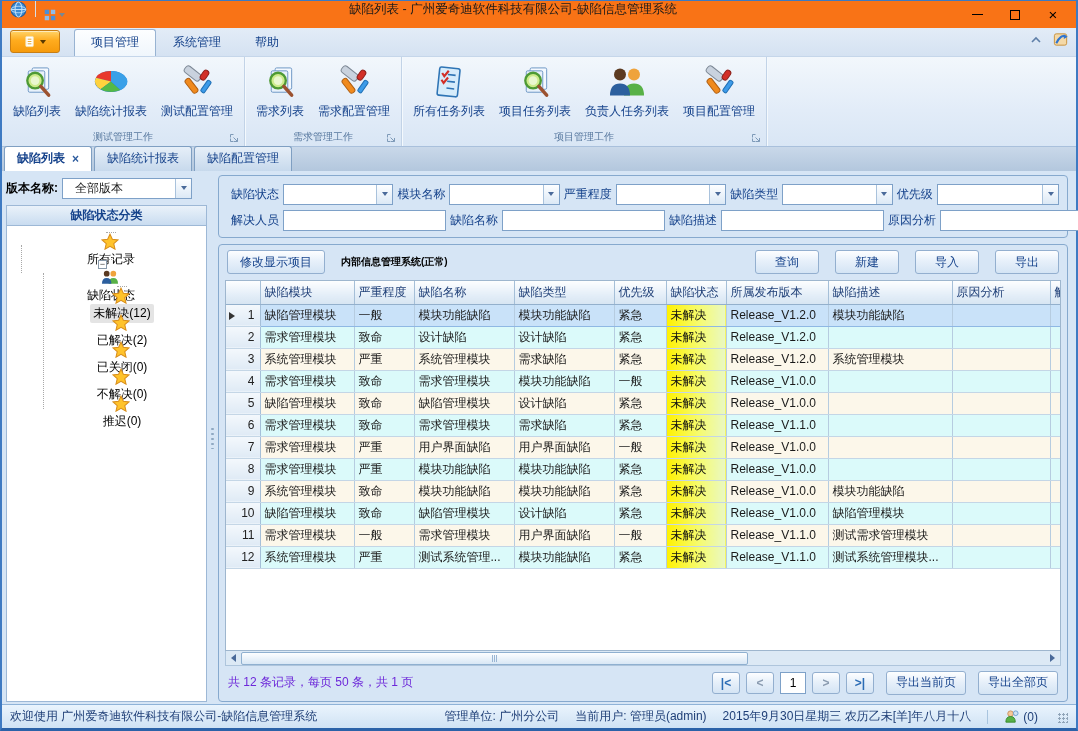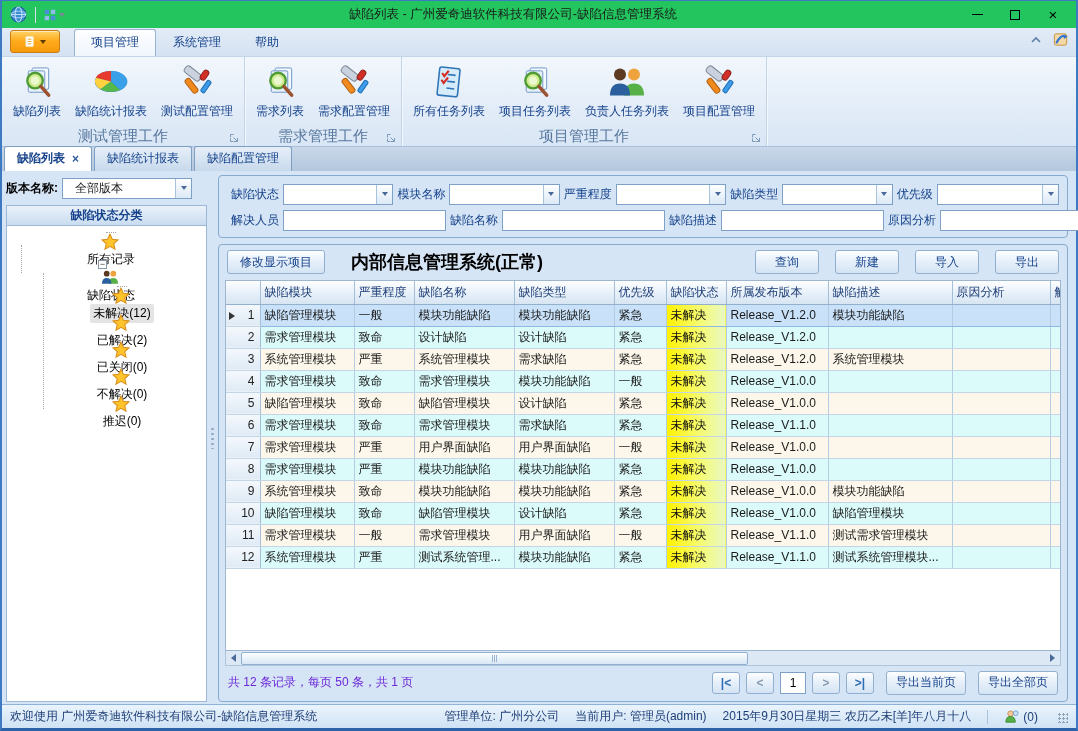--- a/index.html
+++ b/index.html
@@ -3,21 +3,21 @@
 <meta charset="utf-8">
 <style>
   * { margin:0; padding:0; box-sizing:border-box; }
   html,body { width:1078px; height:731px; overflow:hidden;
     font-family:"Liberation Sans","DejaVu Sans",sans-serif; font-size:12px; color:#1a1a1a; }
   .window { width:1078px; height:731px; display:flex; flex-direction:column;
     border:2px solid #3E7AC2; border-top-width:1px; border-bottom:3px solid #2B62A8; background:#D6E5F5; }
   svg { display:block; }
 
   
-  .titlebar { height:27px; background:#22c55e; display:flex; align-items:center; padding:0 4px; flex:0 0 auto; }
+  .titlebar { height:27px; background:#f97316; display:flex; padding:0 4px; flex:0 0 auto; }
   .tb-icon { width:17px; height:17px; margin:0 4px; }
   .tb-icon svg{width:17px;height:17px;}
   .tb-sep { width:1px; height:16px; background:#D8DEE6; margin:0 4px; }
   .qat { display:flex; align-items:center; gap:2px; padding:1px 3px; border-radius:2px; }
   .qat svg{ width:14px; height:14px; }
   .caret-down { width:0; height:0; border-left:3px solid transparent; border-right:3px solid transparent; border-top:4px solid #7A8794; }
   .tb-title { flex:1; text-align:center; font-size:12.5px; color:#1a1a1a; }
   .winbtns { display:flex; align-items:center; }
   .winbtn { width:38px; height:24px; display:flex; align-items:center; justify-content:center; cursor:default; }
   .min-glyph { width:11px; height:1px; background:#000; display:block; }
@@ -39,21 +39,21 @@
 
   
   .ribbon-body { height:90px; background:linear-gradient(#F2F7FC,#E2ECF8 60%,#D9E6F5); display:flex; border-bottom:1px solid #A9C0DC; flex:0 0 auto; }
   .rgroup { display:flex; flex-direction:column; padding:3px 4px 1px; border-right:1px solid #C2D3E7; box-shadow:1px 0 0 #F4F9FD; }
   .rbtns { display:flex; flex:1; }
   .rbtn { display:flex; flex-direction:column; align-items:center; justify-content:flex-start; padding:3px 7px 1px; border-radius:3px; cursor:default; }
   .rb-icon { height:38px; display:flex; align-items:center; }
   .rb-icon svg { width:38px; height:35px; }
   .rbl { margin-top:2px; color:#15428B; white-space:nowrap; }
   .rglabel { height:17px; display:flex; align-items:center; justify-content:center; position:relative; color:#56779E; }
-  .rgl-text{ font-size:15px; }
+  .rgl-text{ font-size:10px; }
   .launcher { position:absolute; right:1px; bottom:2px; }
   .launcher svg{ width:10px; height:10px; }
 
   
   .doctabs { height:24px; background:linear-gradient(#C9D8E9,#B3C7DD); display:flex; align-items:flex-end; padding:2px 2px 0; gap:2px; flex:0 0 auto; }
   .dtab { padding:3px 12px 4px; color:#15428B; background:linear-gradient(#E6EFF8,#C7D9EC); border:1px solid #7F9FC2; border-bottom:none; border-radius:3px 3px 0 0; display:flex; align-items:center; gap:7px; cursor:default; }
   .dtab.active { background:#FFFFFF; font-weight:bold; }
   .dtab .closex { color:#2D5C9E; font-weight:bold; font-size:12px; }
 
   
@@ -89,21 +89,21 @@
   .filterbox { border:1px solid #86A9CE; border-radius:4px; padding:5px 8px 4px 12px; flex:0 0 auto; }
   .frow { display:flex; align-items:center; height:26px; gap:4px; }
   .fpair { display:flex; align-items:center; flex:1; }
   .flabel { color:#15428B; margin-right:4px; white-space:nowrap; }
   .fpair .combo, .fpair .ftext { flex:1; min-width:0; }
   .ftext { height:21px; border:1px solid #7EA1C8; background:#fff; outline:none; font:inherit; padding:0 3px; }
 
   .mainbox { margin-top:6px; flex:1; min-height:0; border:1px solid #86A9CE; border-radius:4px; display:flex; flex-direction:column; padding:4px 5px 2px; }
   .toolbar { height:31px; display:flex; align-items:center; gap:10px; padding:0 3px 5px; flex:0 0 auto; }
   .btn { font:inherit; color:#15428B; background:linear-gradient(#FDFEFF,#E7F0FA 45%,#D4E4F4); border:1px solid #93AFCF; border-radius:3px; height:24px; padding:0 12px; cursor:default; }
-  .proj-title { font-weight:bold; color:#000; font-size:18px; margin-left:16px; }
+  .proj-title { font-weight:bold; color:#000; font-size:10px; margin-left:6px; }
   .toolbar-spacer { flex:1; }
   .toolbar-actions { display:flex; gap:16px; }
   .toolbar-actions .btn { width:64px; padding:0; }
 
   .gridwrap { flex:1; min-height:0; margin:0 1px; background:#fff; border:1px solid #9EB6CE; overflow:hidden; position:relative; }
   table.grid { border-collapse:collapse; table-layout:fixed; width:884px; }
   .grid th, .grid td { height:22px; padding:0 4px; overflow:hidden; white-space:nowrap; border-right:1px solid #B6CCE0; border-bottom:1px solid #C4D6E6; font-weight:normal; text-align:left; }
   .grid th.gh { background:linear-gradient(#FDFEFF,#E4EEF8 60%,#D7E5F2); color:#1F3F77; border-right:1px solid #A5BFD8; border-bottom:1px solid #93B0CC; height:23px; }
   .grid td.rh { background:linear-gradient(#F4F8FC,#DFEAF5); border-right:1px solid #A5BFD8; text-align:right; color:#222; position:relative; padding-right:5px; }
   .tri-right { position:absolute; left:3px; top:7px; width:0; height:0; border-top:4px solid transparent; border-bottom:4px solid transparent; border-left:6px solid #333; }

